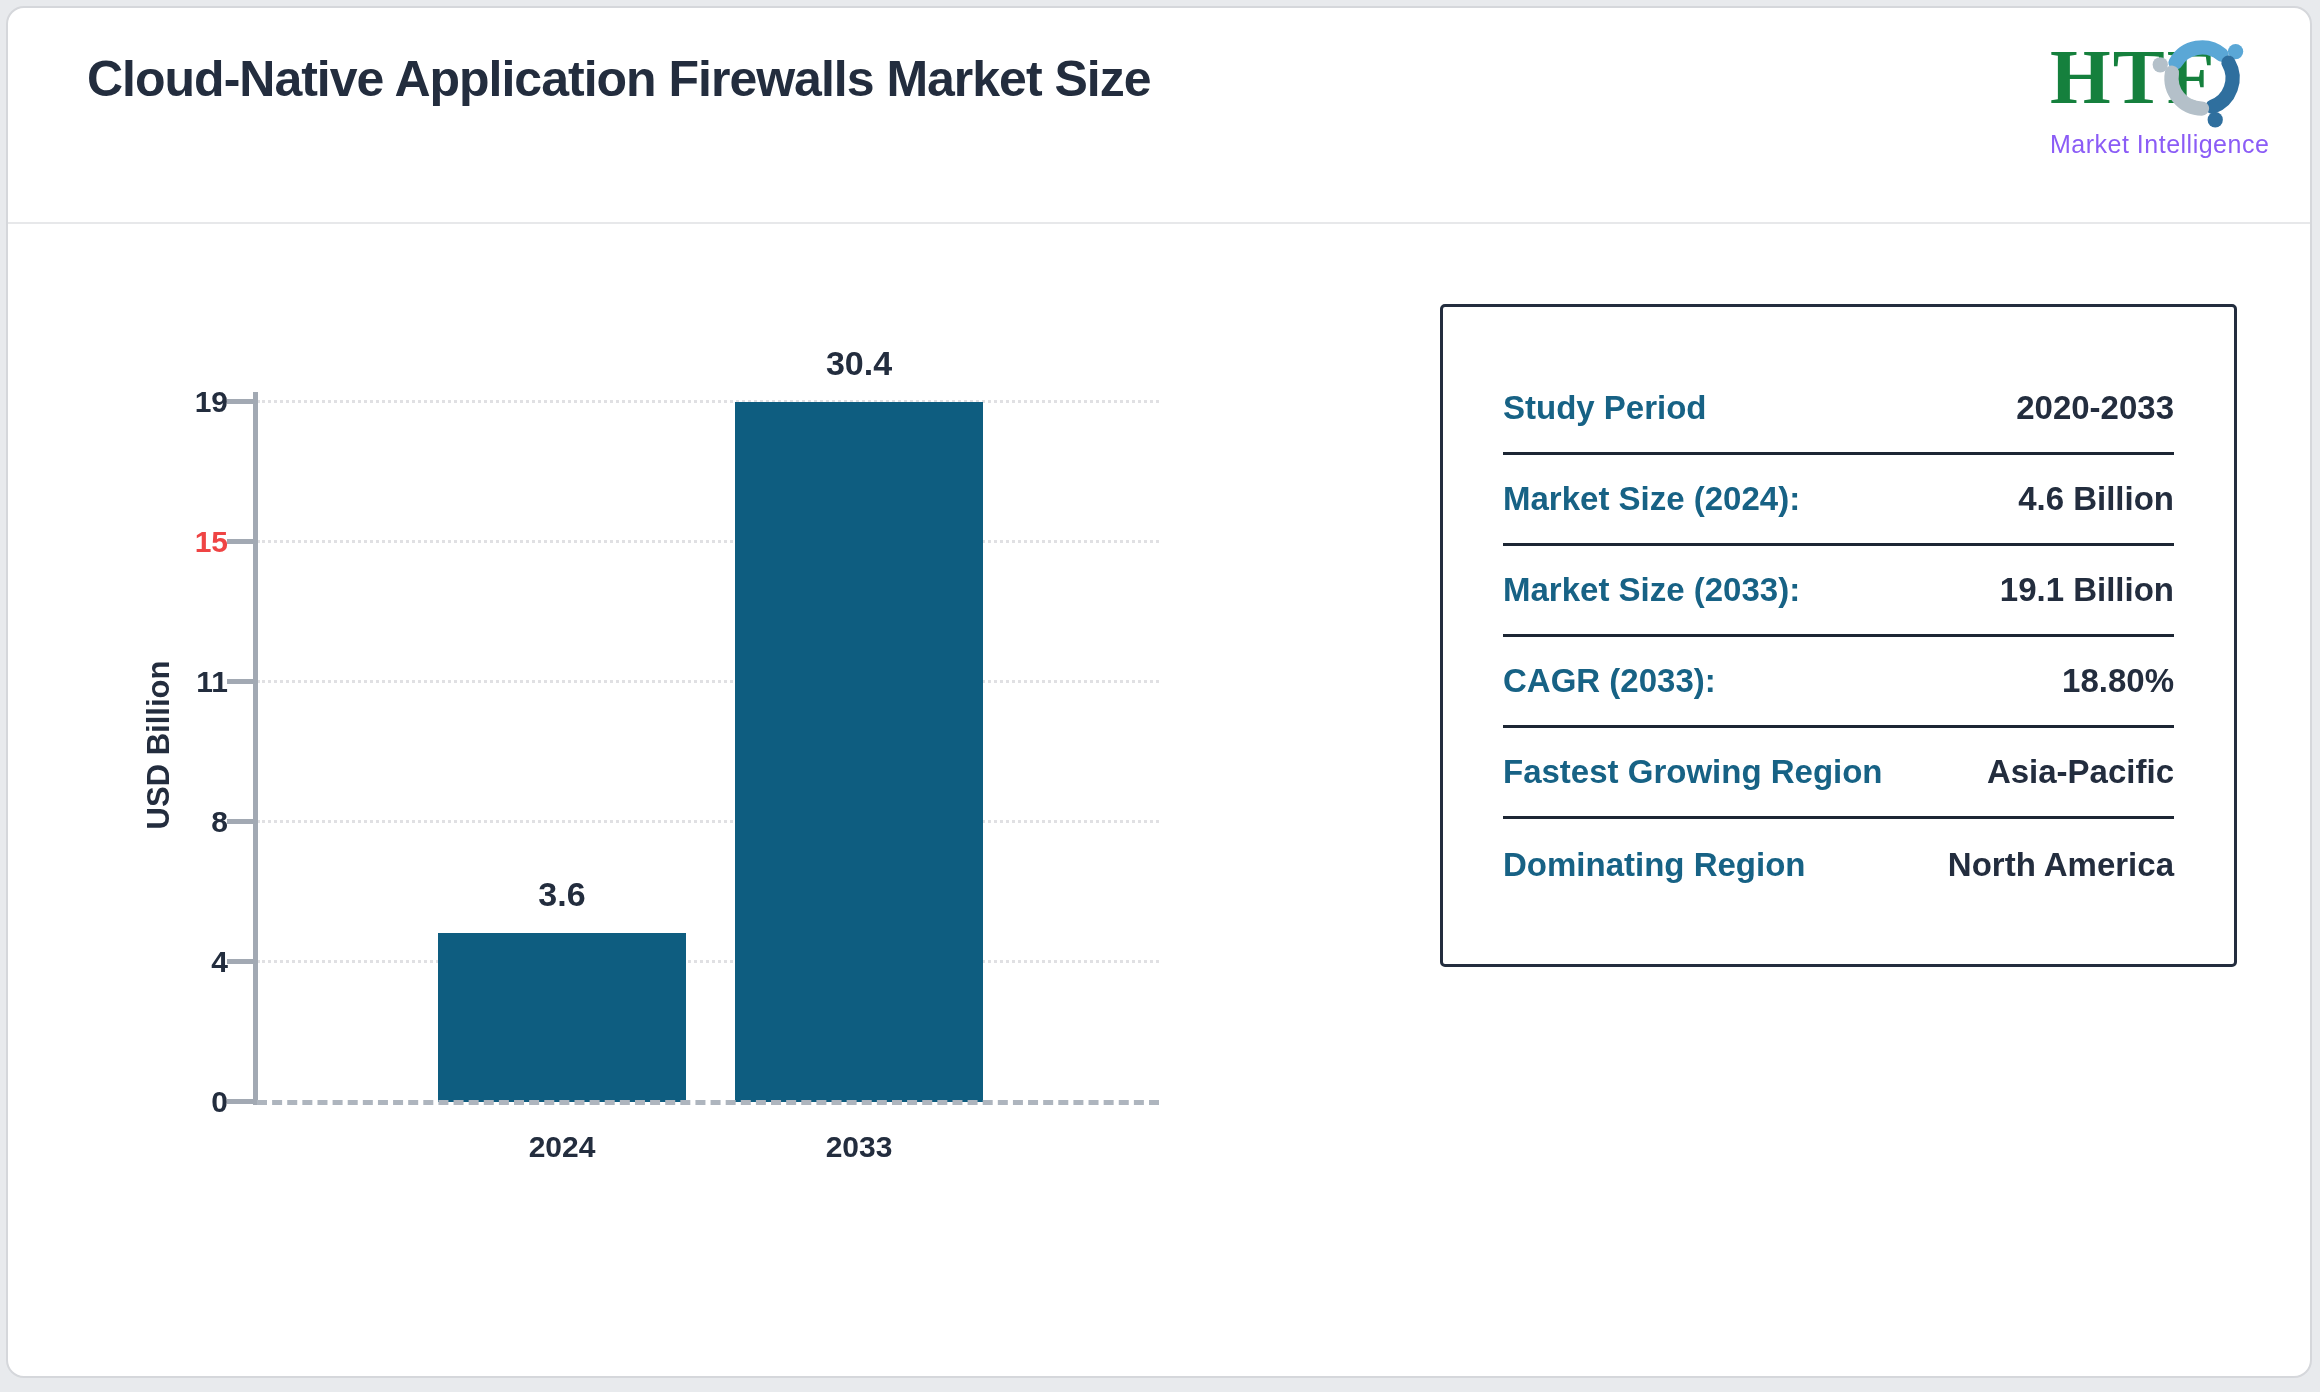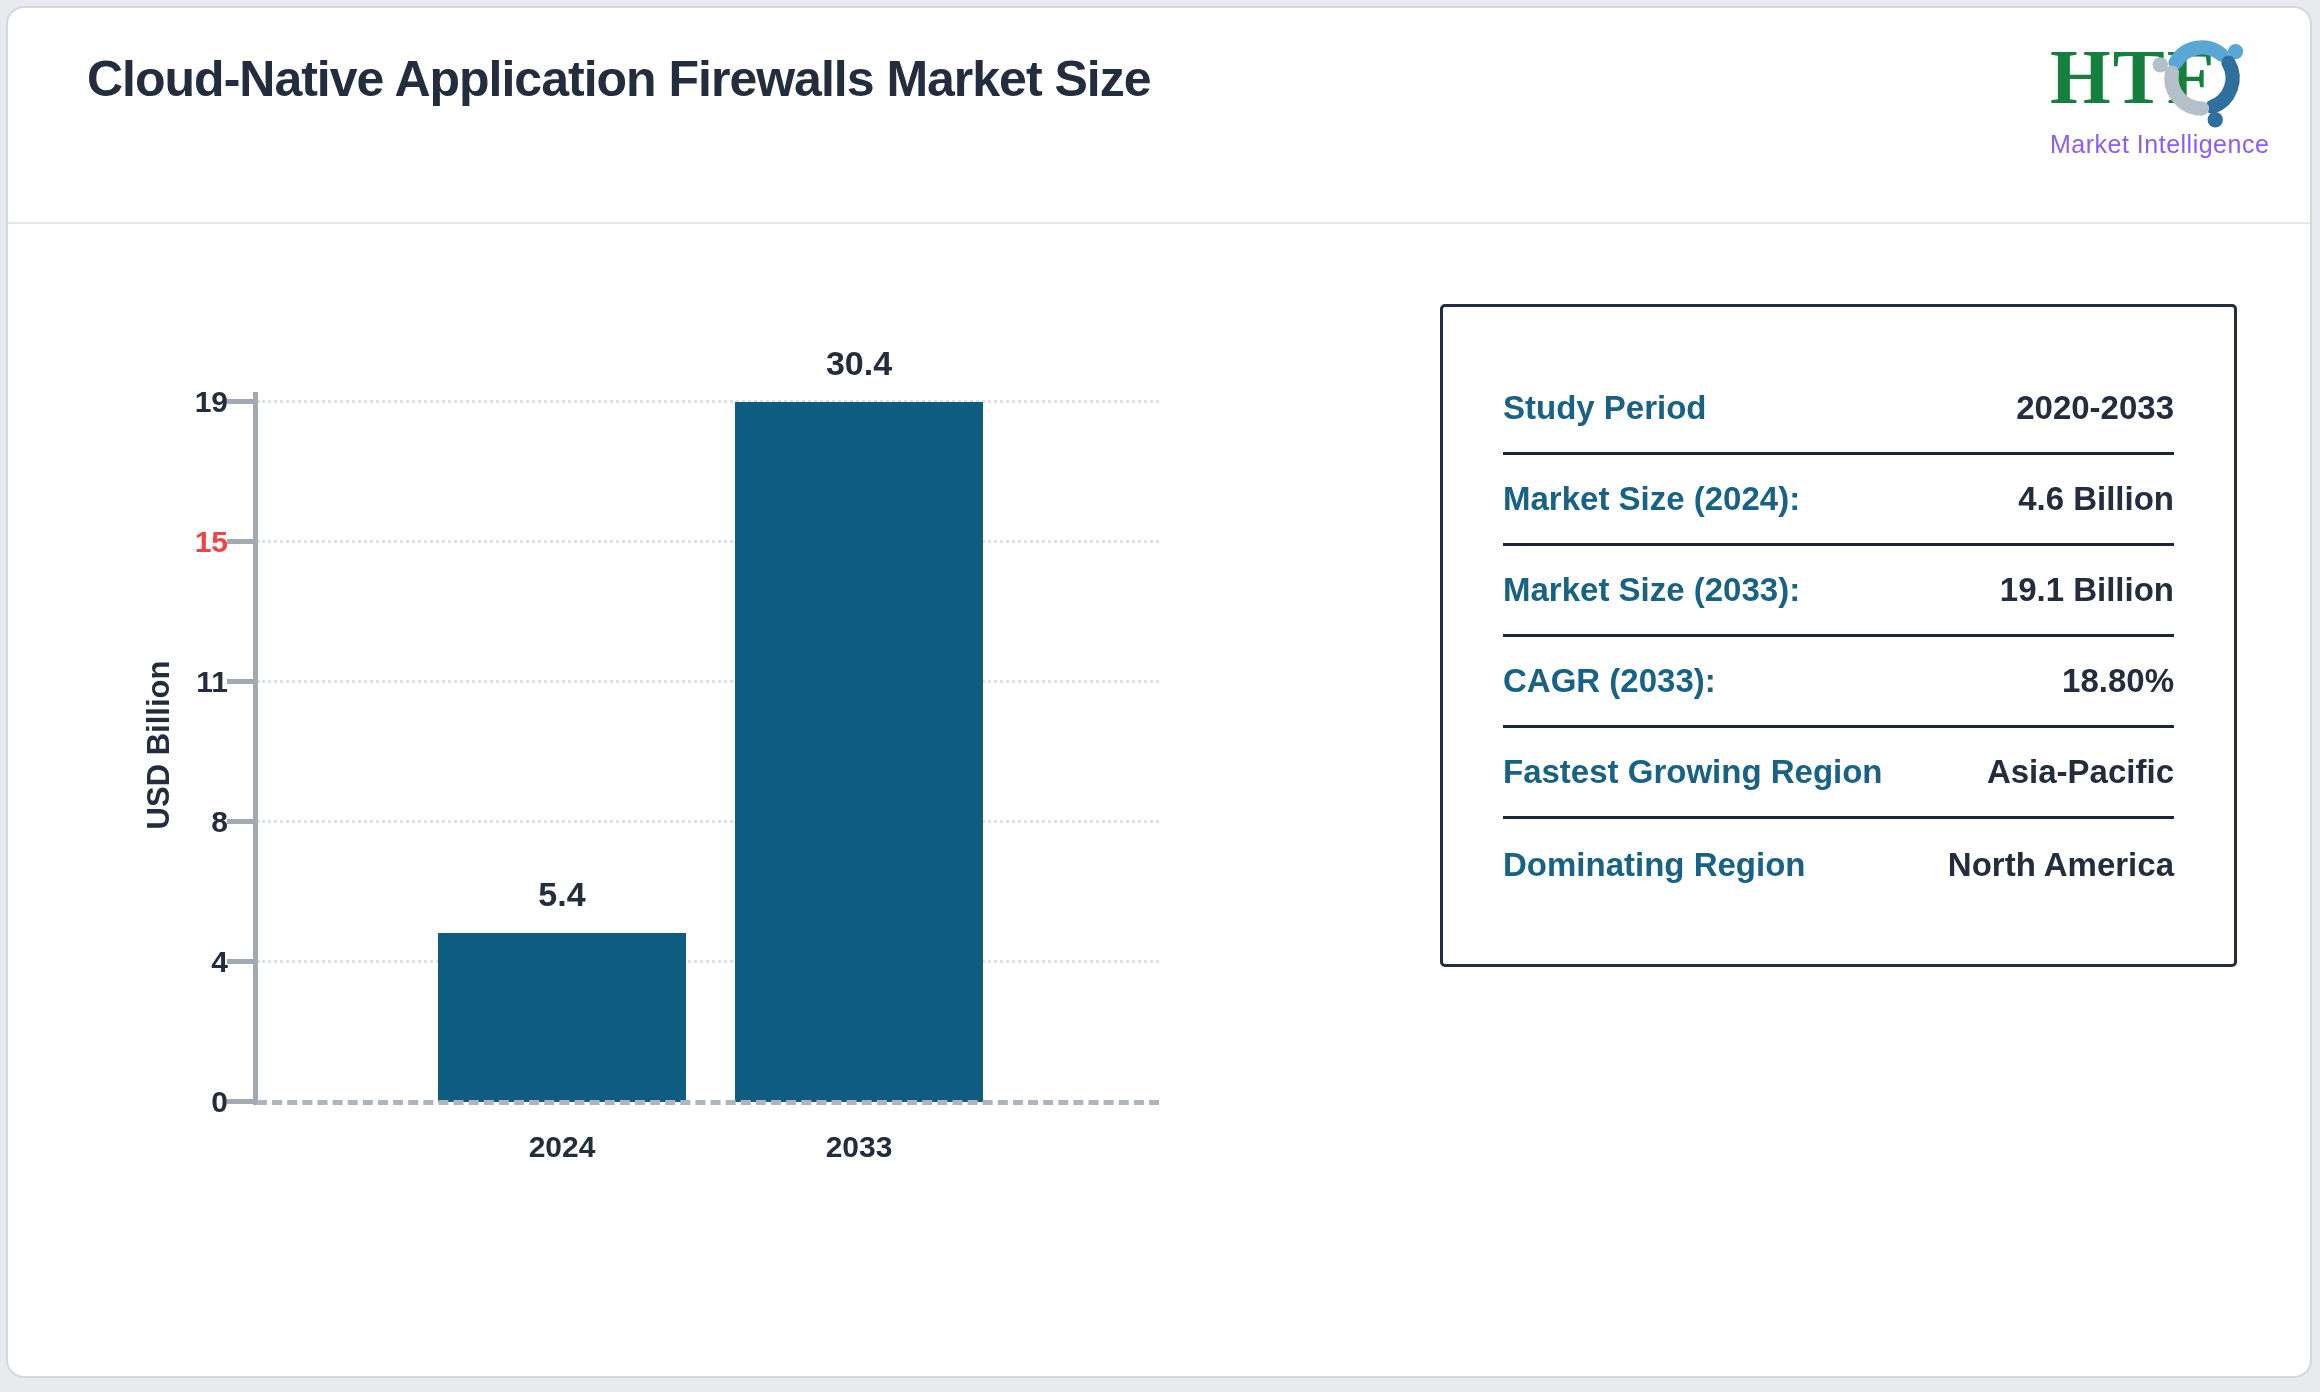--- a/index.html
+++ b/index.html
@@ -92,21 +92,21 @@
         <div style="position: absolute; z-index: 3; left: 219px; top: 671px; width: 26px; height: 5px; background: rgb(162, 169, 179);"></div>
         <div style="position: absolute; z-index: 3; left: 108px; top: 654px; width: 112px; height: 40px; line-height: 40px; text-align: right; font-size: 30px; font-weight: 700; color: rgb(35, 45, 62);">11</div>
         <div style="position: absolute; z-index: 1; left: 249px; top: 532px; width: 902px; height: 0px; border-top: 3px dotted rgb(224, 224, 227);"></div>
         <div style="position: absolute; z-index: 3; left: 219px; top: 531px; width: 26px; height: 5px; background: rgb(162, 169, 179);"></div>
         <div style="position: absolute; z-index: 3; left: 108px; top: 514px; width: 112px; height: 40px; line-height: 40px; text-align: right; font-size: 30px; font-weight: 700; color: #ef4444;">15</div>
         <div style="position: absolute; z-index: 1; left: 249px; top: 392px; width: 902px; height: 0px; border-top: 3px dotted rgb(224, 224, 227);"></div>
         <div style="position: absolute; z-index: 3; left: 219px; top: 391px; width: 26px; height: 5px; background: rgb(162, 169, 179);"></div>
         <div style="position: absolute; z-index: 3; left: 108px; top: 374px; width: 112px; height: 40px; line-height: 40px; text-align: right; font-size: 30px; font-weight: 700; color: rgb(35, 45, 62);">19</div>
         <div style="position: absolute; z-index: 3; left: 245px; top: 384px; width: 5px; height: 713px; background: rgb(162, 169, 179);"></div>
         <div style="position: absolute; z-index: 2; left: 430px; top: 925px; width: 248px; height: 169px; background: rgb(14, 93, 128);"></div>
-        <div style="position: absolute; z-index: 4; left: 454px; top: 867px; width: 200px; text-align: center; font-size: 34px; font-weight: 700; color: rgb(35, 45, 62);">5.4</div>
+        <div style="position: absolute; z-index: 4; left: 454px; top: 867px; width: 200px; text-align: center; font-size: 34px; font-weight: 700; color: rgb(35, 45, 62);">3.6</div>
         <div style="position: absolute; z-index: 4; left: 454px; top: 1122px; width: 200px; text-align: center; font-size: 30px; font-weight: 700; color: rgb(35, 45, 62);">2024</div>
         <div style="position: absolute; z-index: 2; left: 727px; top: 394px; width: 248px; height: 700px; background: rgb(14, 93, 128);"></div>
         <div style="position: absolute; z-index: 4; left: 751px; top: 336px; width: 200px; text-align: center; font-size: 34px; font-weight: 700; color: rgb(35, 45, 62);">30.4</div>
         <div style="position: absolute; z-index: 4; left: 751px; top: 1122px; width: 200px; text-align: center; font-size: 30px; font-weight: 700; color: rgb(35, 45, 62);">2033</div>
         <div style="position: absolute; z-index: 5; left: 249px; top: 1092px; width: 902px; height: 0px; border-top: 5px dashed rgb(174, 181, 190);"></div>
       </div>
 
     <div class="panel">
       <div class="prow">
         <span class="plabel">Study Period</span>

